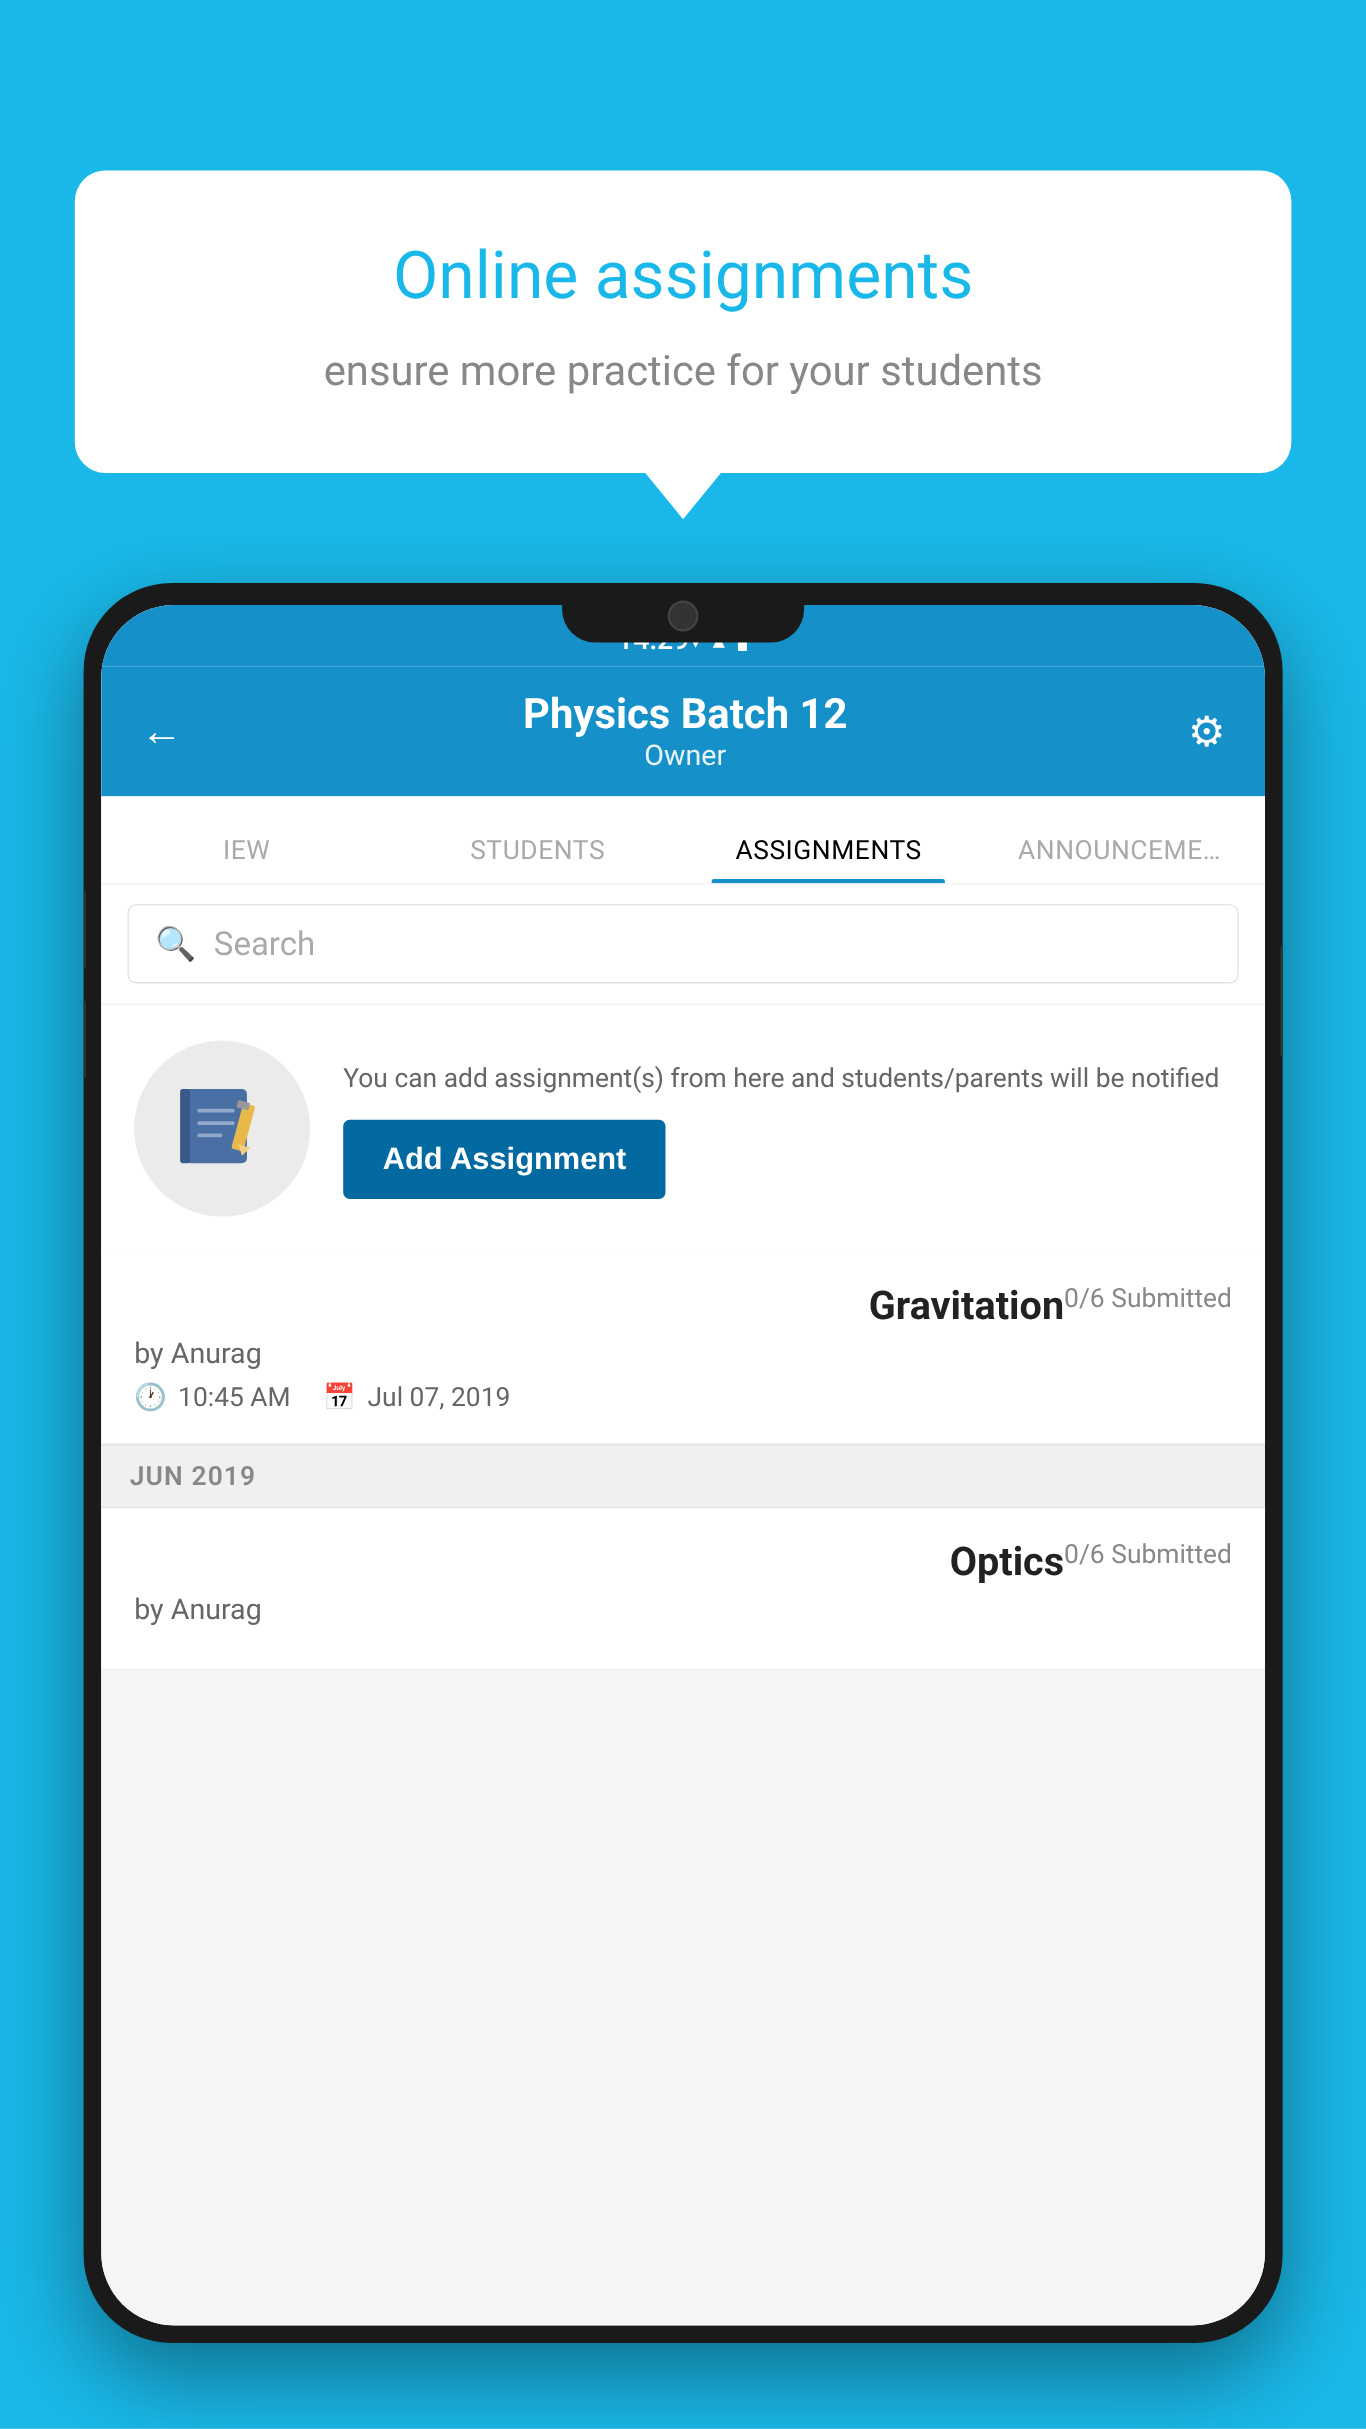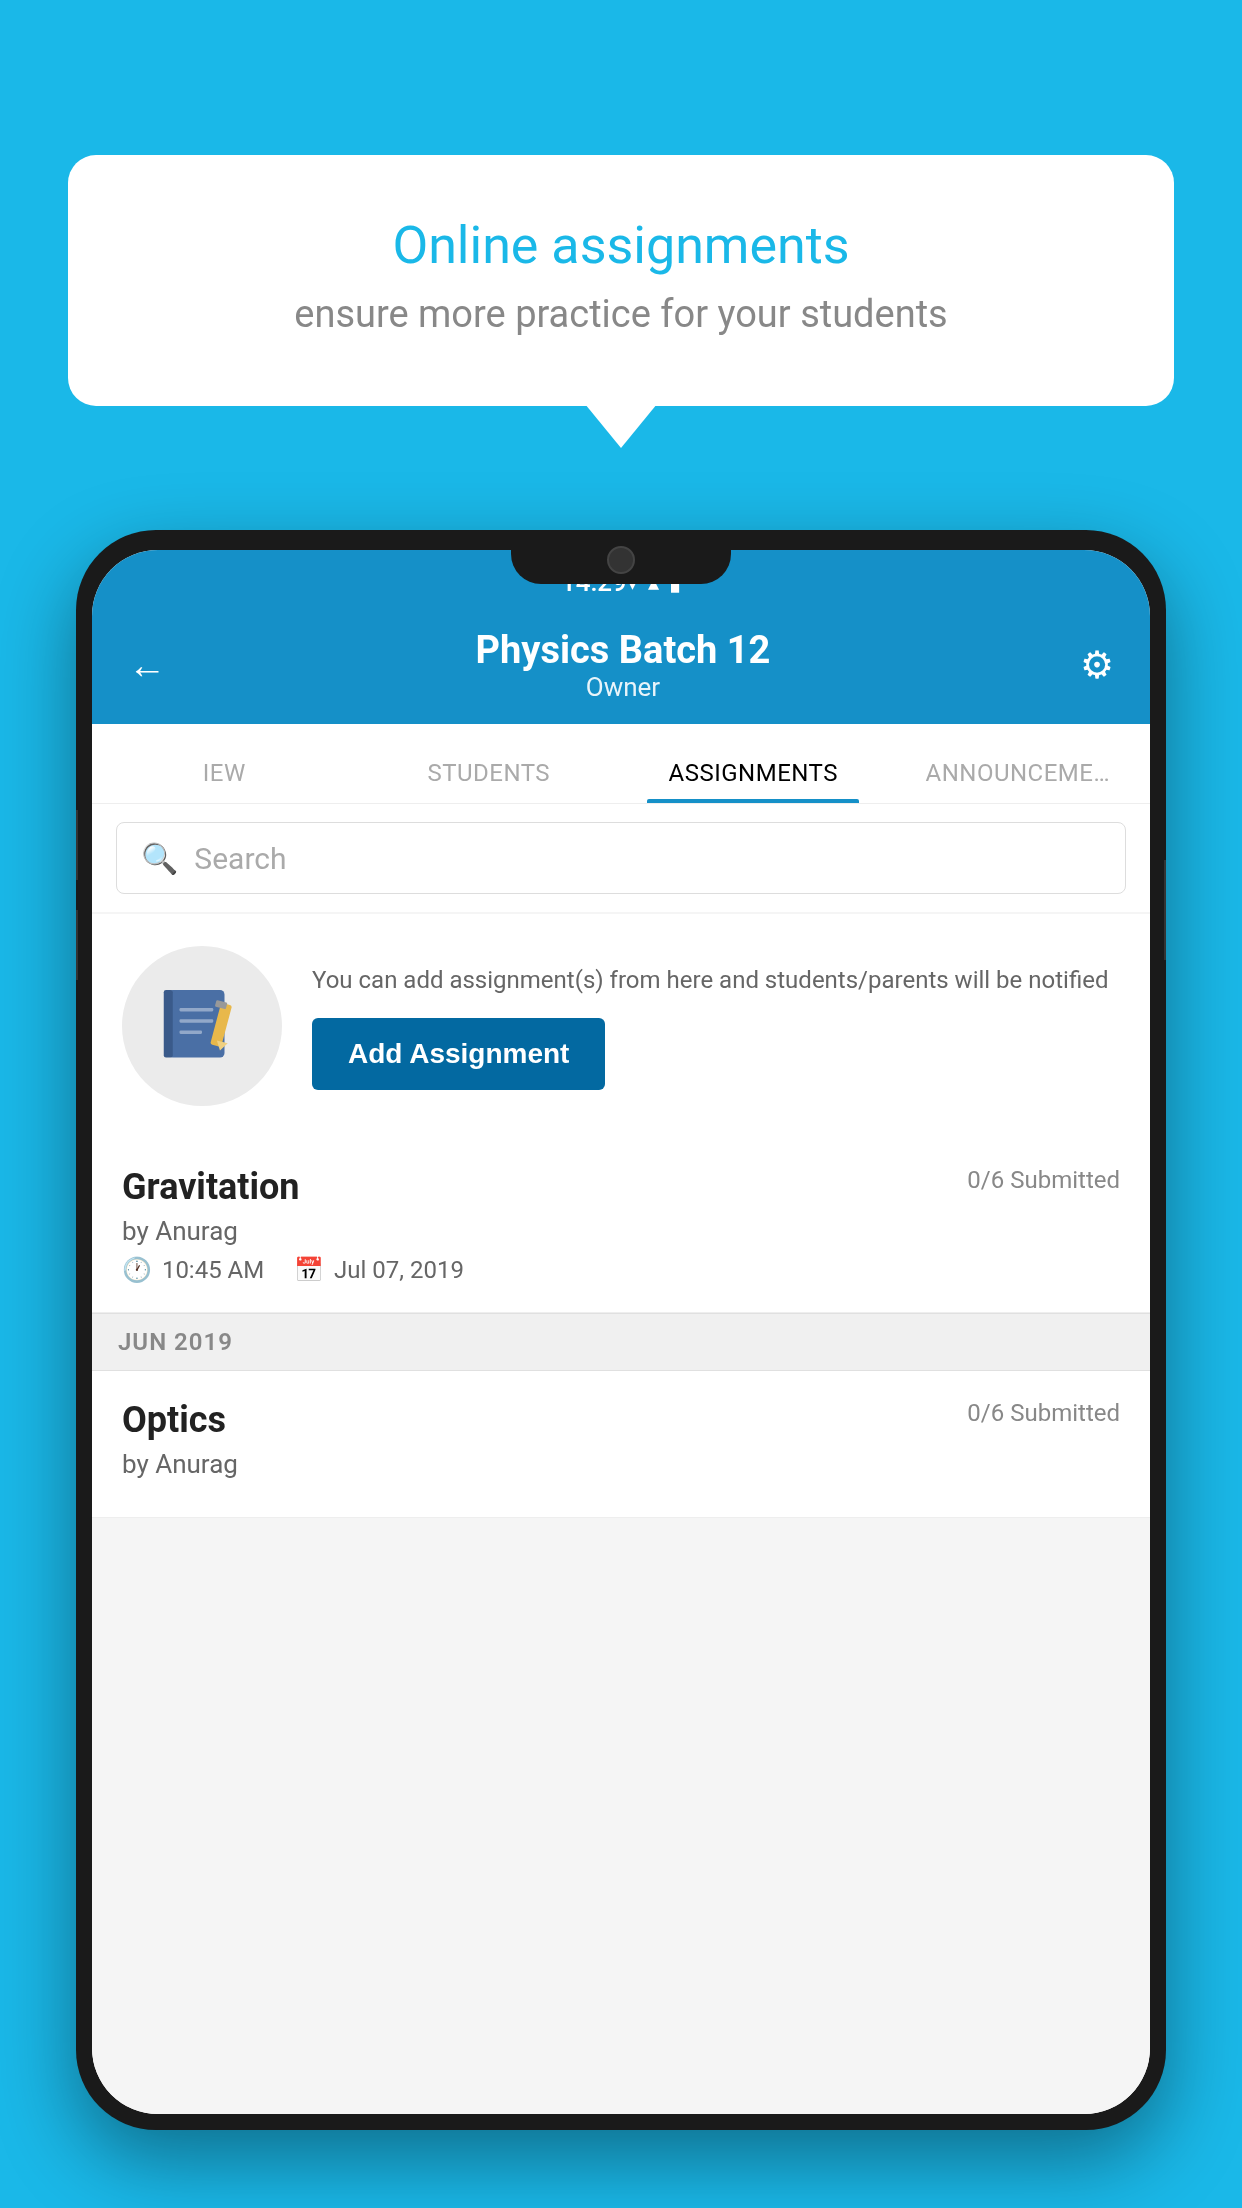--- a/index.html
+++ b/index.html
@@ -41,23 +41,23 @@
       transform: translateX(-50%);
       width: 0;
       height: 0;
       border-left: 36px solid transparent;
       border-right: 36px solid transparent;
       border-top: 44px solid white;
     }
 
     .bubble-title {
       color: #1ab8e8;
-      font-size: 52px;
+      font-size: 60px;
       font-weight: 400;
-      margin-bottom: 16px;
+      margin-bottom: 30px;
     }
 
     .bubble-subtitle {
       color: #888;
       font-size: 38px;
       font-weight: 400;
     }
 
     
     .phone-container {
@@ -310,21 +310,21 @@
 
     
     .assignment-item {
       background: white;
       padding: 28px 30px;
       border-bottom: 1px solid #eee;
     }
 
     .assignment-item-header {
       display: flex;
-      justify-content: space-between;
+      justify-content: flex-end;
       align-items: flex-start;
       margin-bottom: 8px;
     }
 
     .assignment-name {
       font-size: 36px;
       font-weight: 700;
       color: #222;
     }
 

